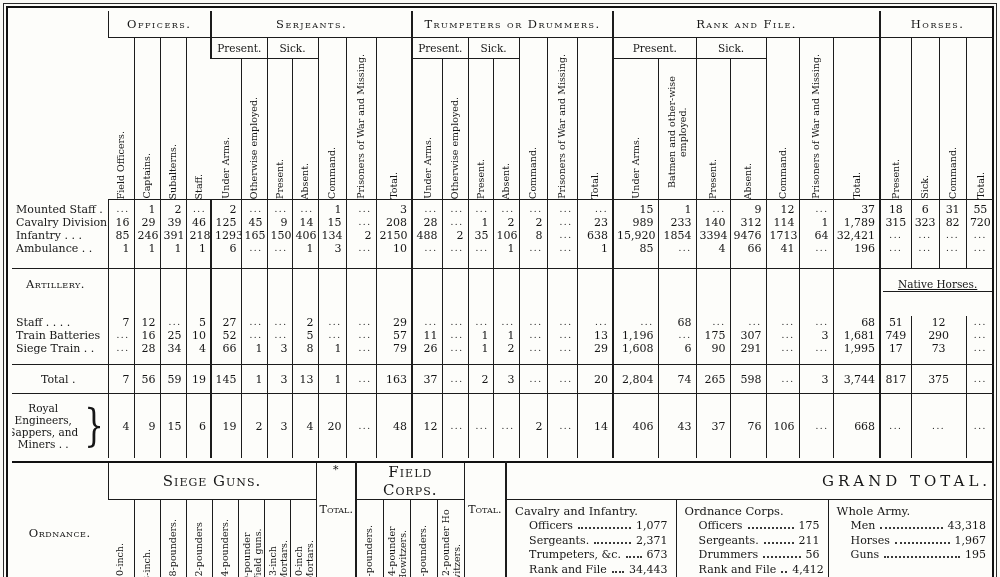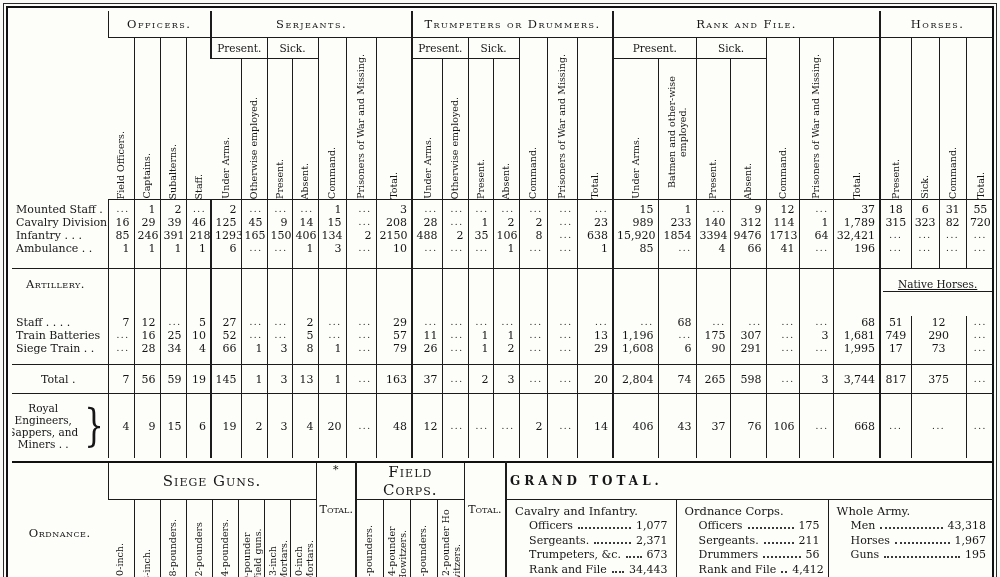--- a/index.html
+++ b/index.html
@@ -38,21 +38,21 @@
   tr.artillery.last-row td{padding-bottom:9px;border-bottom:1px solid #1c1c1c;margin-left:48px;}
   tr.total td{height:28px;vertical-align:middle;border-bottom:1px solid #1c1c1c;}
   tr.engineers td{height:64px;vertical-align:middle;}
   .re-flex{display:flex;align-items:center;justify-content:center;gap:2px;}
   .re-lines{font-size:10.5px;line-height:12px;text-align:center;}
   .brace{font-size:44px;line-height:44px;transform:scaleX(.7);font-weight:normal;}
   
   table.ord{font-size:11px;border-top:2px solid #111;margin-top:3px;}
   .olbl{font-variant:small-caps;letter-spacing:.5px;font-size:11.5px;text-align:center;vertical-align:middle;}
   .ghead{text-align:center;font-variant:small-caps;letter-spacing:1px;font-size:15px;height:22px;border-bottom:1px solid #1c1c1c;vertical-align:middle;}
-  .gt-head{text-align:left;letter-spacing:4px;font-size:12px;height:22px;border-bottom:1px solid #1c1c1c;text-transform:uppercase;vertical-align:middle;font-weight:bold;}
+  .gt-head{text-align:right;letter-spacing:4px;font-size:15px;height:22px;border-bottom:1px solid #1c1c1c;text-transform:uppercase;vertical-align:middle;}
   .ord .rot-cell{vertical-align:bottom;height:82px;}
   .ord .rot-cell .v{display:block;writing-mode:vertical-rl;transform:rotate(180deg);
     font-size:9.5px;line-height:1.15;margin:0 auto;max-height:76px;white-space:normal;}
   .ord .val{text-align:center;height:20px;border-top:1px solid #1c1c1c;vertical-align:middle;}
   .tot-head{vertical-align:top;text-align:center;}
   .star{font-size:11px;height:16px;}
   .tlabel{font-variant:small-caps;font-size:11px;margin-top:24px;}
   .tlabel-solo{margin-top:40px;}
   .gt-col{vertical-align:top;padding:4px 8px 0 8px;font-size:11px;}
   .gt-title{font-size:11.5px;line-height:15px;}

